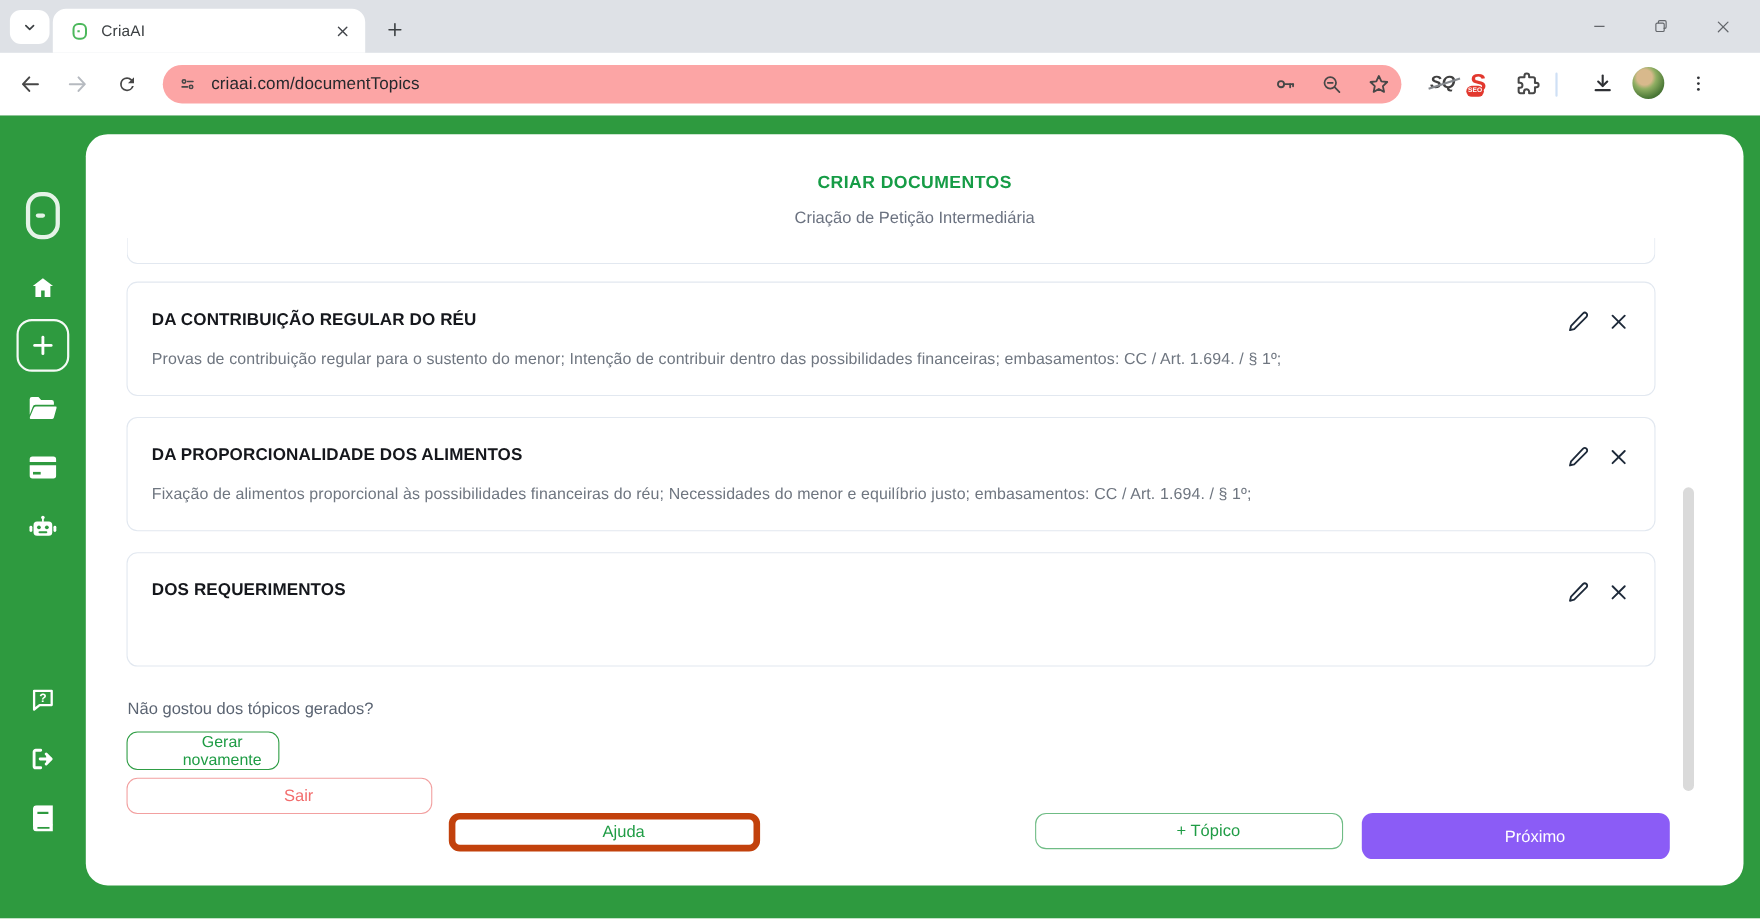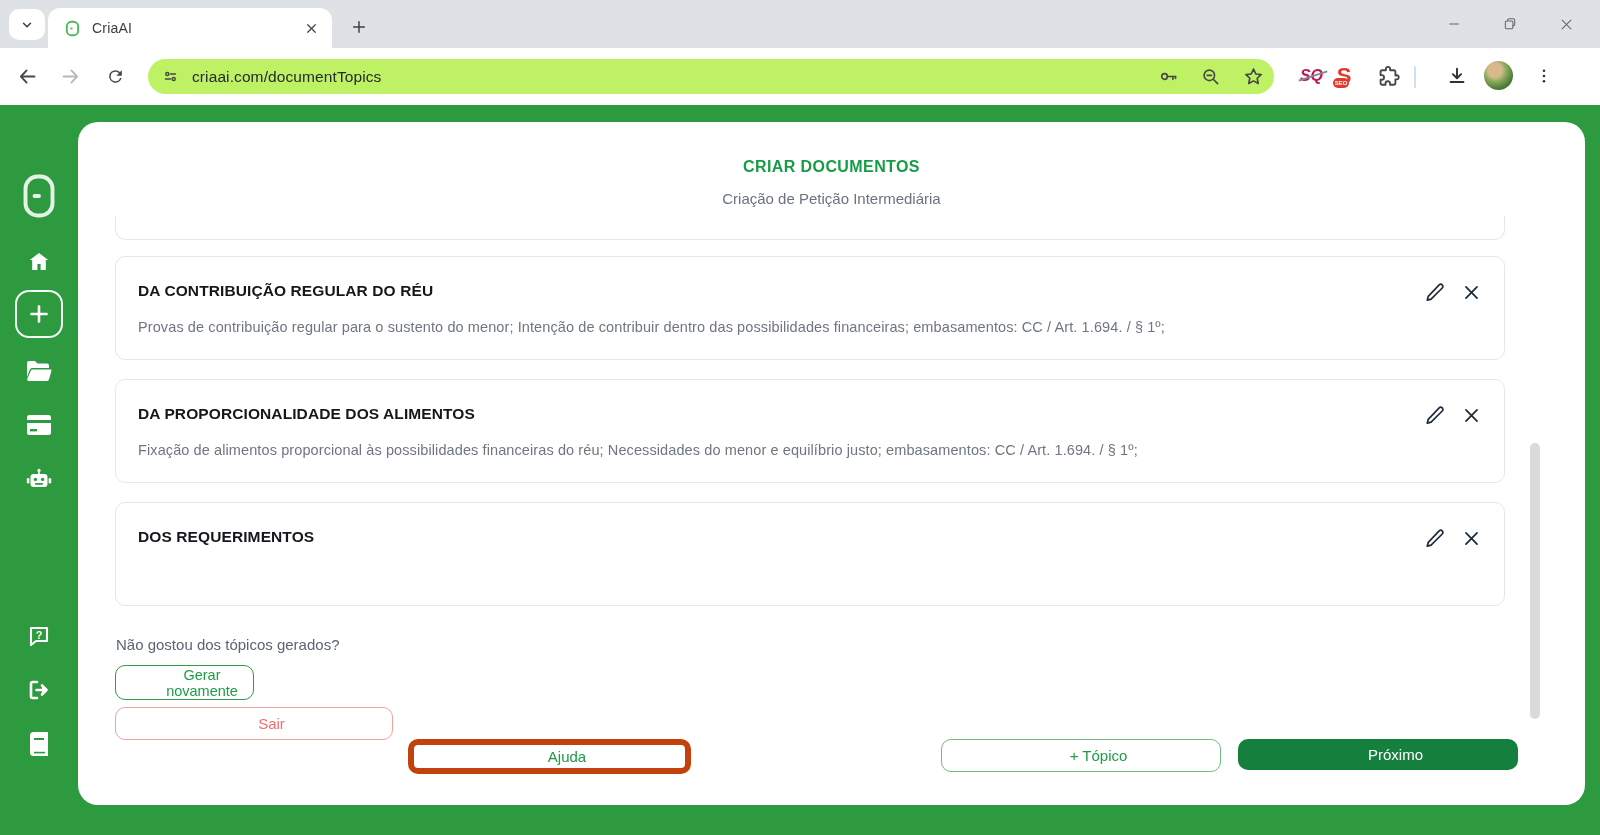--- a/index.html
+++ b/index.html
@@ -15,30 +15,30 @@
   .tab .favicon { width:17px; height:17px; margin-right:11px; flex:0 0 auto; }
   .tab .tab-title { font-size:14px; color:#3c4043; flex:1; letter-spacing:.2px; }
   .tab .tab-close { width:18px; height:18px; color:#45484d; display:flex; align-items:center; justify-content:center; border-radius:50%; }
   .newtab { position:absolute; left:344px; top:12px; width:30px; height:30px; display:flex; align-items:center; justify-content:center; color:#3c4043; border-radius:50%; }
   .wincontrols { position:absolute; right:6px; top:0; height:48px; display:flex; }
   .winbtn { width:56px; height:48px; display:flex; align-items:center; justify-content:center; color:#63666b; }
 
   
   .toolbar { position:absolute; left:0; top:48px; width:1600px; height:57px; background:#ffffff; }
   .navbtn { position:absolute; top:11px; width:34px; height:34px; display:flex; align-items:center; justify-content:center; border-radius:50%; }
-  .omnibox { position:absolute; left:148px; top:11px; width:1126px; height:35px; background:#bef264; border-radius:18px;
+  .omnibox { position:absolute; left:148px; top:11px; width:1126px; height:35px; background:#fca5a5; border-radius:18px;
              display:flex; align-items:center; }
   .tune-wrap { width:44px; display:flex; align-items:center; justify-content:center; color:#474747; }
   .url { font-size:15.5px; color:#27292d; letter-spacing:.1px; }
   .omni-right { position:absolute; right:10px; top:0; height:35px; display:flex; align-items:center; gap:22px; color:#474747; }
   .extrow { position:absolute; top:11px; height:34px; display:flex; align-items:center; justify-content:center; }
   .divider-v { position:absolute; left:1414px; top:18px; width:2px; height:22px; background:#cfe0f5; border-radius:1px; }
   .avatar { position:absolute; left:1484px; top:13px; width:29px; height:29px; border-radius:50%;
             background:radial-gradient(circle at 38% 32%, #d8b98c 0 26%, #8fae62 40%, #4d7a38 70%, #2f4f22 100%); }
-  .sq-icon { position:relative; font-weight:700; font-size:16px; color:#be185d; font-style:italic;margin-left:19px; }
+  .sq-icon { position:relative; font-weight:700; font-size:16px; color:#404040; font-style:italic;margin-left:19px; }
   .sq-icon::after { content:""; position:absolute; left:-2px; top:8px; width:30px; height:2px; background:#85898e; transform:rotate(-18deg); }
   .seo-icon { position:relative; font-weight:800; font-size:22px; color:#e2382e; line-height:1; }
   .seo-badge { position:absolute; left:-4px; bottom:-1px; background:#e2382e; color:#fff; font-size:6px; font-weight:700;
                border-radius:7px; padding:2px 2px; font-style:normal; letter-spacing:0; }
 
   
   .page { position:absolute; left:0; top:105px; width:1600px; height:730px; background:#2e9a3f; }
   .sidebar { position:absolute; left:0; top:0; width:78px; height:730px; }
   .side-item { position:absolute; left:0; width:78px; display:flex; align-items:center; justify-content:center; color:#ffffff; }
   .plus-btn { position:absolute; left:15px; top:185px; width:48px; height:48px; border:2px solid rgba(255,255,255,.95);
@@ -61,21 +61,21 @@
                 display:flex; align-items:center; justify-content:center; }
 
   .scroll-thumb { position:absolute; left:1452px; top:321px; width:10px; height:276px; background:#dadada; border-radius:5px; }
 
   .regen-prompt { position:absolute; left:38px; top:514px; font-size:15px; color:#5b6472; }
   .btn { display:flex; align-items:center; justify-content:center; border-radius:10px; font-size:14.5px; background:#fff;padding-left:35px; }
   .btn-regen { position:absolute; left:37px; top:543px; width:139px; height:35px; border:1px solid #2f9d45; color:#1f9c45; }
   .btn-sair { position:absolute; left:37px; top:585px; width:278px; height:33px; border:1px solid #f2a0a0; color:#f26d6d; font-size:15px; }
   .btn-ajuda { position:absolute; left:330px; top:617px; width:283px; height:35px; border:6px solid #c2410c; color:#1f9c45; font-size:15px; }
   .btn-topico { position:absolute; left:863px; top:617px; width:280px; height:33px; border:1px solid #6fbc85; color:#1f9c45; font-size:15px; }
-  .btn-proximo { position:absolute; left:1160px; top:617px; width:280px; height:31px; background:#15803d; color:#ffffff; font-size:15px; border:none; }
+  .btn-proximo { position:absolute; left:1160px; top:617px; width:280px; height:42px; background:#8b5cf6; color:#ffffff; font-size:15px; border:none; }
 
   svg { display:block; }
 </style>
 </head>
 <body>
 
 <div class="stage">
 
   <div class="tabstrip">
     <div class="tabsearch">

